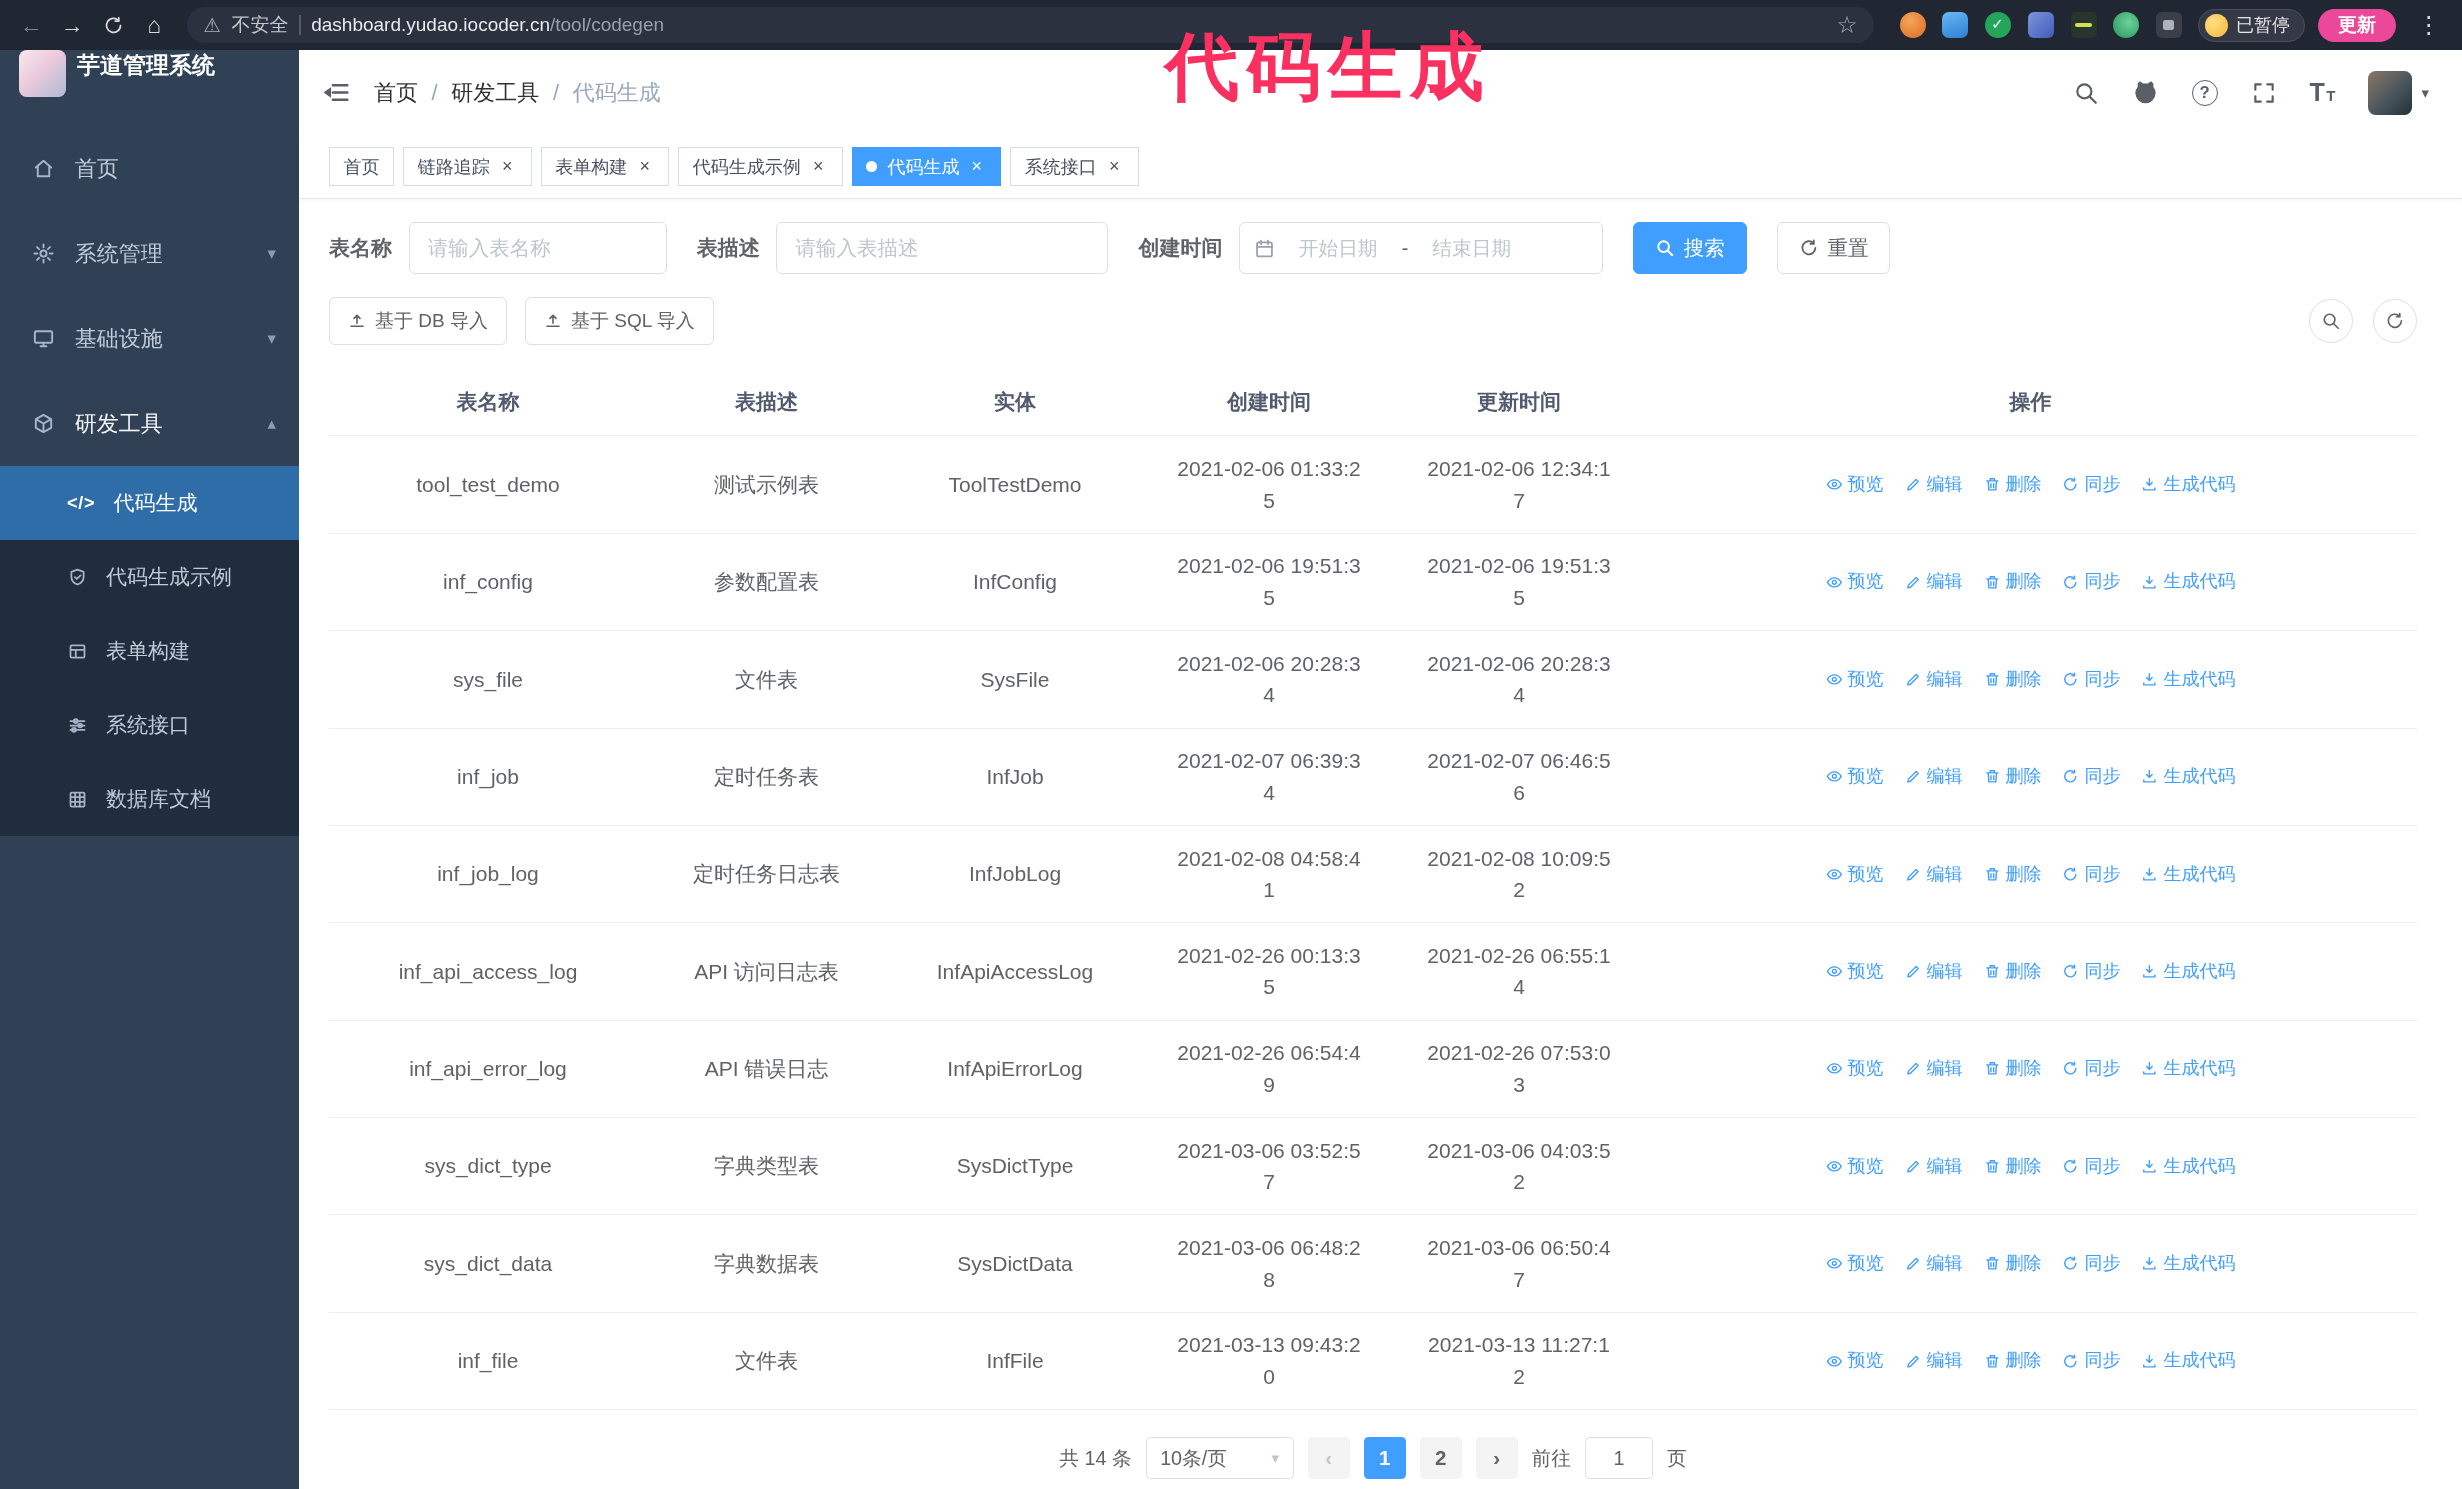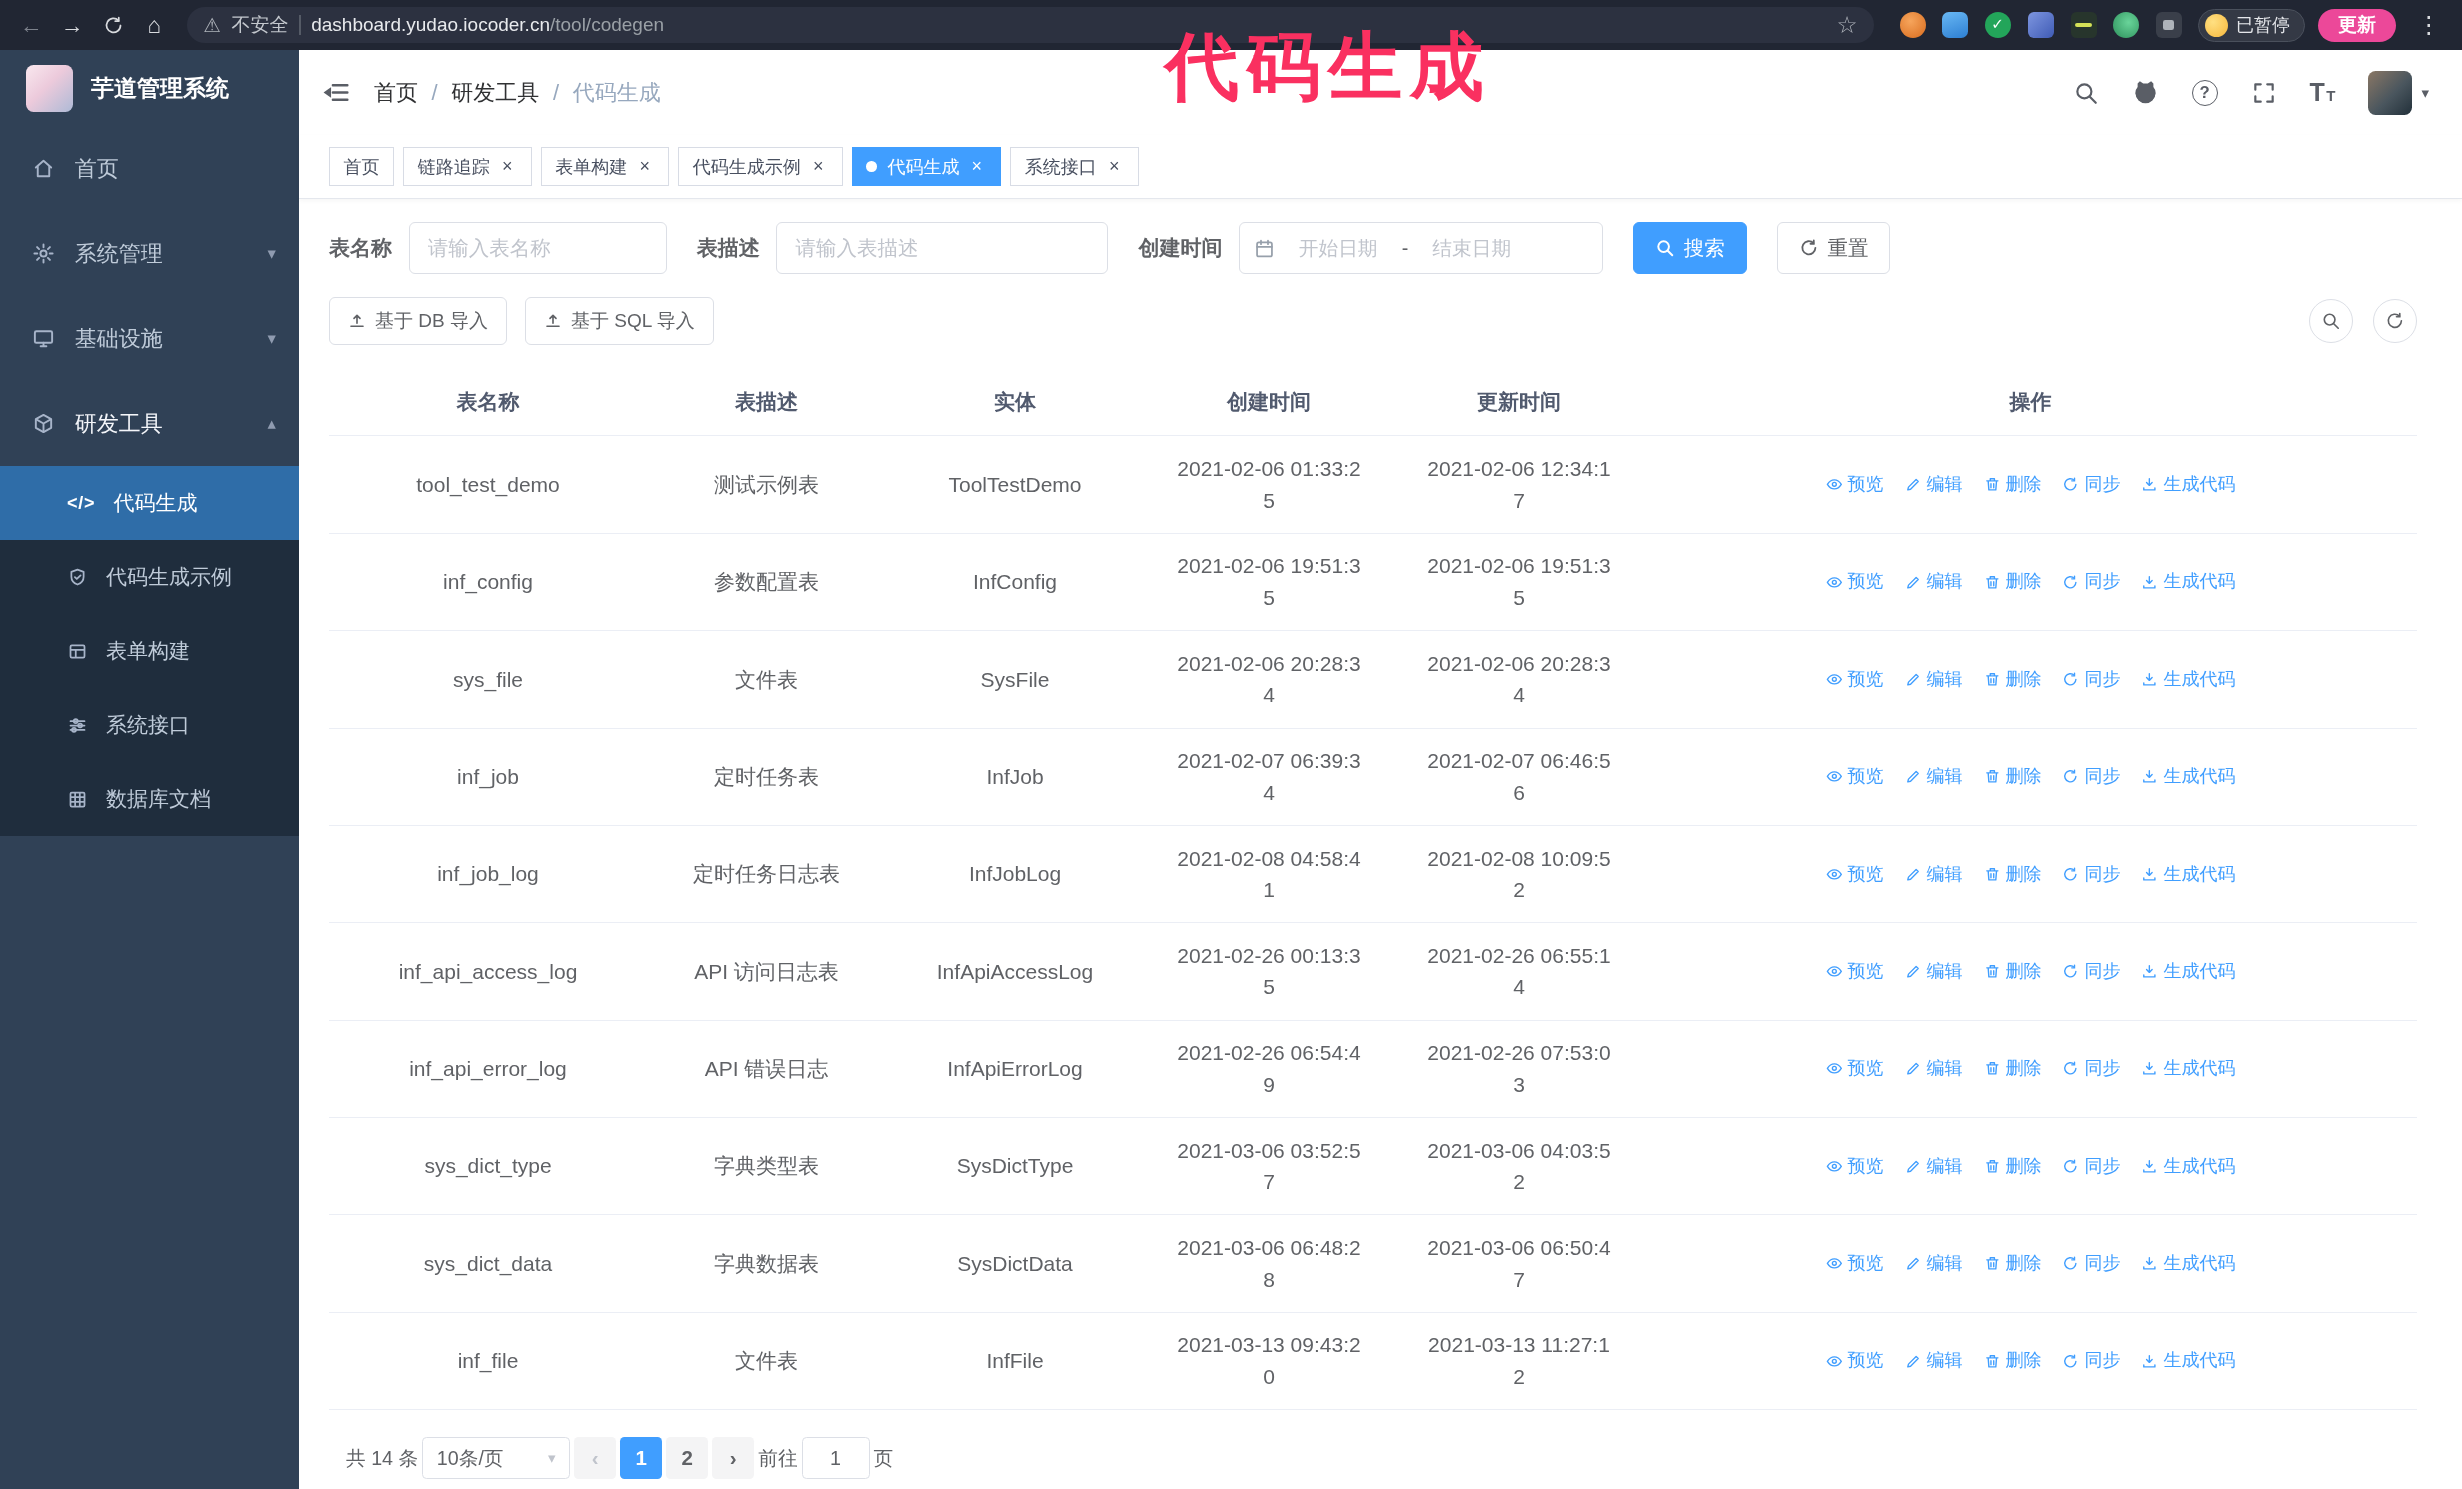--- a/index.html
+++ b/index.html
@@ -32,21 +32,21 @@
   .e7{background:#3a3f4a;border-radius:6px;position:relative}
   .e7::after{content:"";position:absolute;left:7.6px;top:7.6px;width:10.6px;height:10.6px;background:#aeb3ba;border-radius:2.3px}
   .chip{height:33px;border-radius:16.7px;background:#343945;border:0.8px solid #4a505c;color:#e4e6ea;font-size:18px;display:flex;align-items:center;gap:7.6px;padding:0 13.6px 0 6px;white-space:nowrap;cursor:pointer}
   .face{width:23px;height:23px;border-radius:50%;background:radial-gradient(circle at 35% 35%,#ffe082,#f6b73c)}
   .update{height:33px;border-radius:16.7px;background:#ec4899;color:#fff;border:none;font-size:19px;padding:0 19.7px;font-weight:700;margin:0 7.6px;cursor:pointer;white-space:nowrap}
   .kebab{color:#d8dade;font-size:24px;padding:0 7.6px;cursor:pointer}
 
   
   .app{flex:1;display:flex;min-height:0}
   .sidebar{width:299px;background:#304156;flex:none;color:#bfcbd9;display:flex;flex-direction:column}
-  .logo{height:76px;display:flex;align-items:center;gap:18px;padding-left:26px;cursor:pointer}
+  .logo{height:76px;display:flex;gap:11px;padding-left:19px;cursor:pointer}
   .lavatar{width:47px;height:47px;border-radius:7.6px;background:linear-gradient(135deg,#f9e8ef 0%,#eccadb 45%,#aebad6 100%);flex:none}
   .ltitle{color:#fff;font-size:23px;font-weight:700;white-space:nowrap}
   .mitem{height:85px;display:flex;align-items:center;gap:19.7px;padding:0 23px 0 32px;font-size:22px;cursor:pointer;white-space:nowrap}
   .mitem svg{flex:none;color:#a7b4c9}
   .mcaret{margin-left:auto;font-size:16.7px;color:#8f9bb0}
   .mitem.open{color:#f4f6fa}
   .submenu{background:#1f2d3d}
   .sitem{height:74px;display:flex;align-items:center;gap:18px;padding:0 23px 0 67px;font-size:21px;cursor:pointer;white-space:nowrap}
   .sitem svg{flex:none;color:#a7b4c9}
   .sitem.active{background:#2f6da8;color:#fff}
@@ -100,21 +100,21 @@
   
   .grid{width:100%;border-collapse:collapse;margin-top:23px;table-layout:fixed}
   .grid th{font-size:21px;color:#515a6e;font-weight:700;padding:19.7px 6px;border-bottom:0.8px solid #ebeef5;text-align:center}
   .grid td{font-size:21px;color:#606266;padding:16.7px 6px;border-bottom:0.8px solid #ebeef5;text-align:center;vertical-align:middle;line-height:1.5}
   .datecell span{display:inline-block;max-width:16.2ch;word-break:break-all;text-align:center}
   .opslinks{display:flex;justify-content:center;align-items:center;gap:21px}
   .op{color:#409eff;font-size:18px;display:inline-flex;align-items:center;gap:5.3px;text-decoration:none;white-space:nowrap;cursor:pointer}
   .op svg{width:16.7px;height:16.7px}
 
   
-  .pager{display:flex;align-items:center;justify-content:flex-start;gap:4px;margin:27px 17px 21px;font-size:19.7px;color:#606266}
+  .pager{display:flex;align-items:center;justify-content:center;gap:14px;margin:27px 17px 21px;font-size:19.7px;color:#606266}
   .psize{width:148px;height:42px;border:0.8px solid #dcdfe6;border-radius:4.5px;display:flex;align-items:center;justify-content:space-between;padding:0 13.6px;cursor:pointer}
   .pcaret{color:#c0c4cc;font-size:15px}
   .pbtn{min-width:42px;height:42px;border:none;border-radius:4.5px;background:#f4f4f5;color:#606266;font-size:20.5px;font-weight:700;display:flex;align-items:center;justify-content:center;cursor:pointer}
   .pbtn.cur{background:#409eff;color:#fff}
   .pbtn.dis{color:#c0c4cc;cursor:default}
   .pinput{width:68px;height:42px;border:0.8px solid #dcdfe6;border-radius:4.5px;text-align:center;font-size:19.7px;color:#606266;outline:none}
 
   
   .annotation{position:absolute;top:18px;left:1165px;font-size:74px;font-weight:800;color:#fa3060;letter-spacing:7.6px;z-index:50;pointer-events:none;white-space:nowrap}
 </style>

